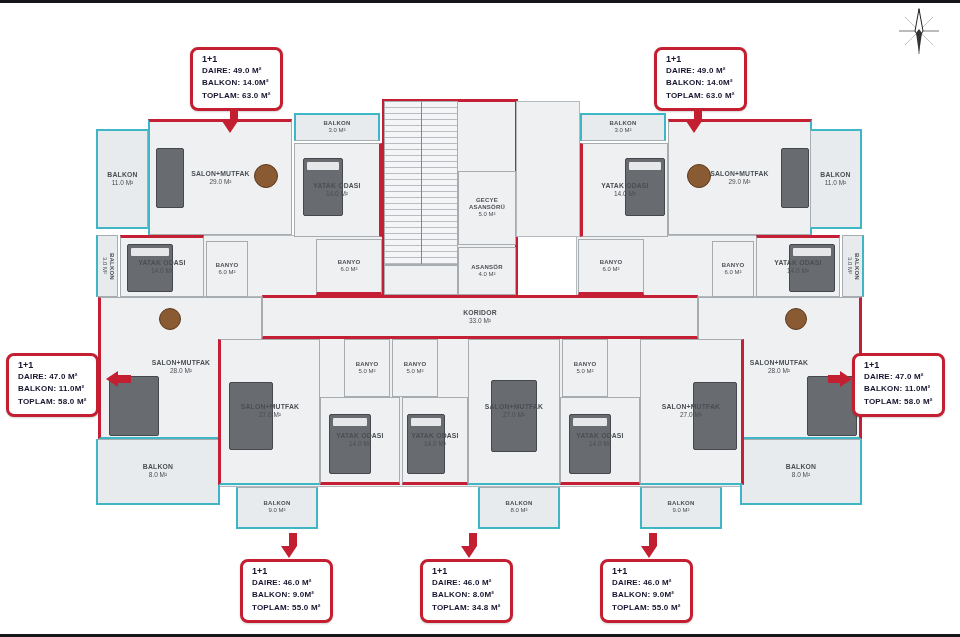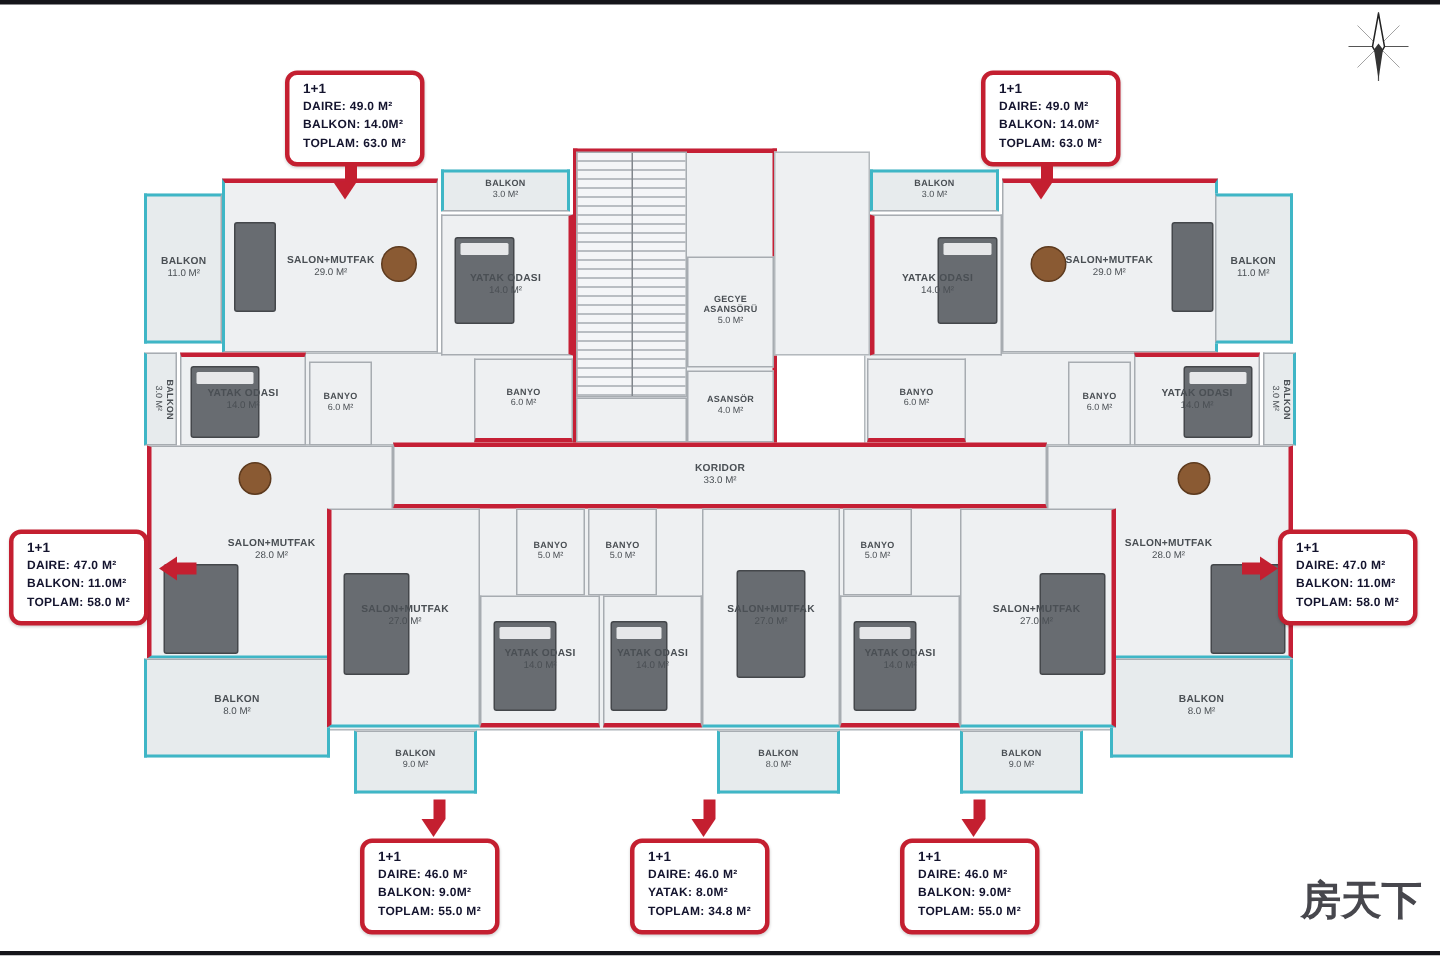--- a/index.html
+++ b/index.html
@@ -274,21 +274,21 @@
     <div class="l">DAIRE: 46.0 M²</div>
     <div class="l">BALKON: 9.0M²</div>
     <div class="l">TOPLAM: 55.0 M²</div>
   </div>
   <div class="stem" style="left:289px;top:530px;width:8px;height:13px"></div>
   <div class="head-down" style="left:281px;top:543px"></div>
 
   <div class="callout" style="left:420px;top:556px">
     <div class="t">1+1</div>
     <div class="l">DAIRE: 46.0 M²</div>
-    <div class="l">YATAK: 8.0M²</div>
+    <div class="l">BALKON: 8.0M²</div>
     <div class="l">TOPLAM: 34.8 M²</div>
   </div>
   <div class="stem" style="left:469px;top:530px;width:8px;height:13px"></div>
   <div class="head-down" style="left:461px;top:543px"></div>
 
   <div class="callout" style="left:600px;top:556px">
     <div class="t">1+1</div>
     <div class="l">DAIRE: 46.0 M²</div>
     <div class="l">BALKON: 9.0M²</div>
     <div class="l">TOPLAM: 55.0 M²</div>
@@ -301,16 +301,15 @@
       <line x1="21" y1="1" x2="21" y2="47" stroke="#555" stroke-width="0.8"></line>
       <line x1="1" y1="24" x2="41" y2="24" stroke="#555" stroke-width="0.8"></line>
       <line x1="7" y1="10" x2="35" y2="38" stroke="#999" stroke-width="0.6"></line>
       <line x1="35" y1="10" x2="7" y2="38" stroke="#999" stroke-width="0.6"></line>
       <polygon points="21,2 25,24 21,31 17,24" fill="#fff" stroke="#222" stroke-width="1"></polygon>
       <polygon points="21,46 24,26 21,22 18,26" fill="#333"></polygon>
     </svg>
   </div>
 
   <div id="watermark">
-    <span class="cn">房天下</span>
   </div>
 
 </div>
 
 </body></html>

